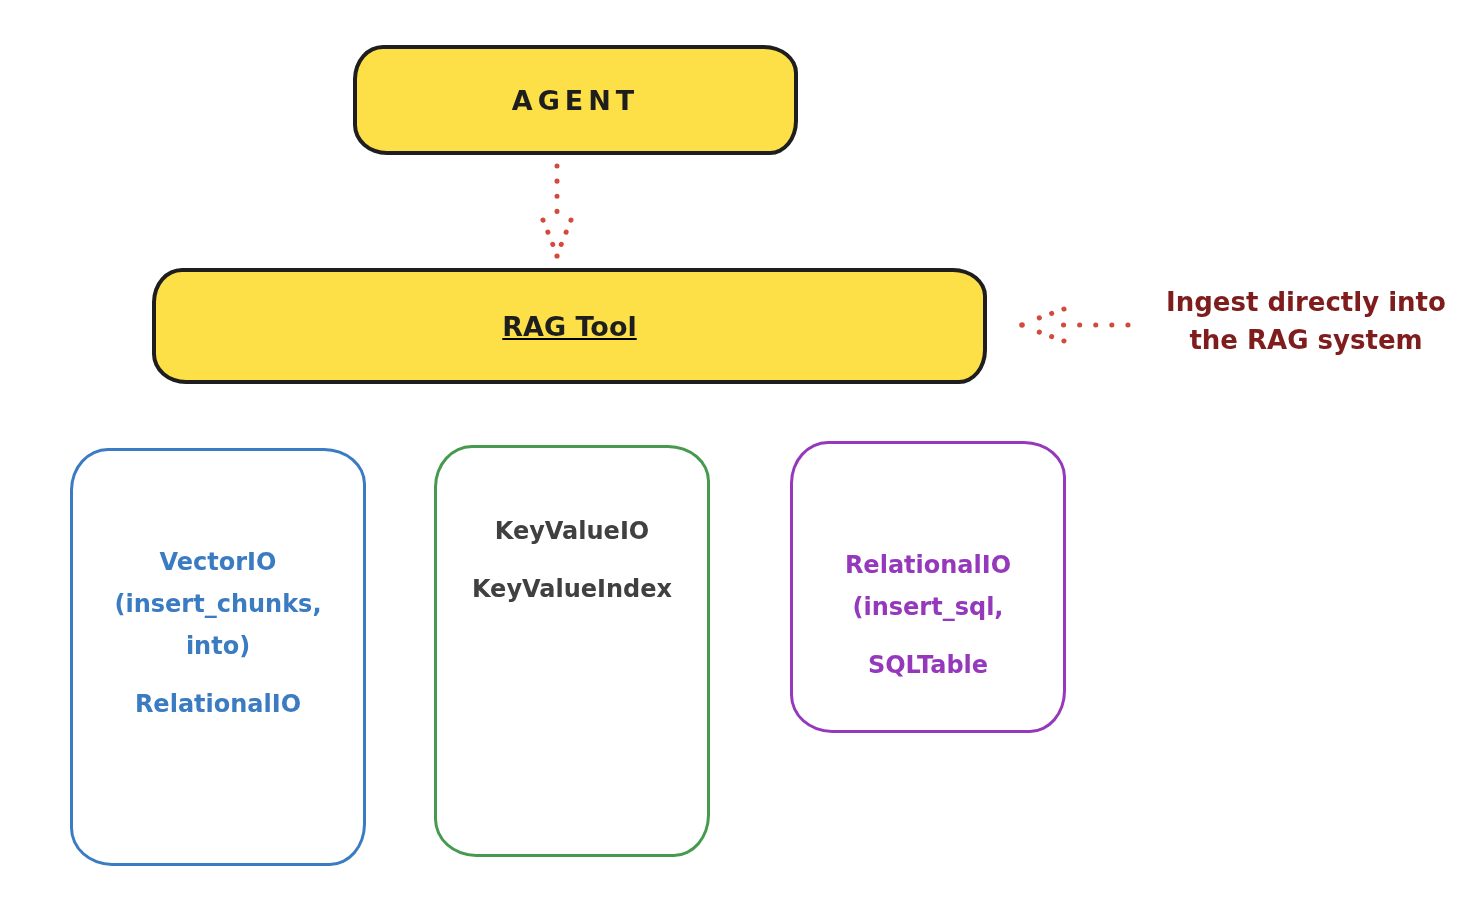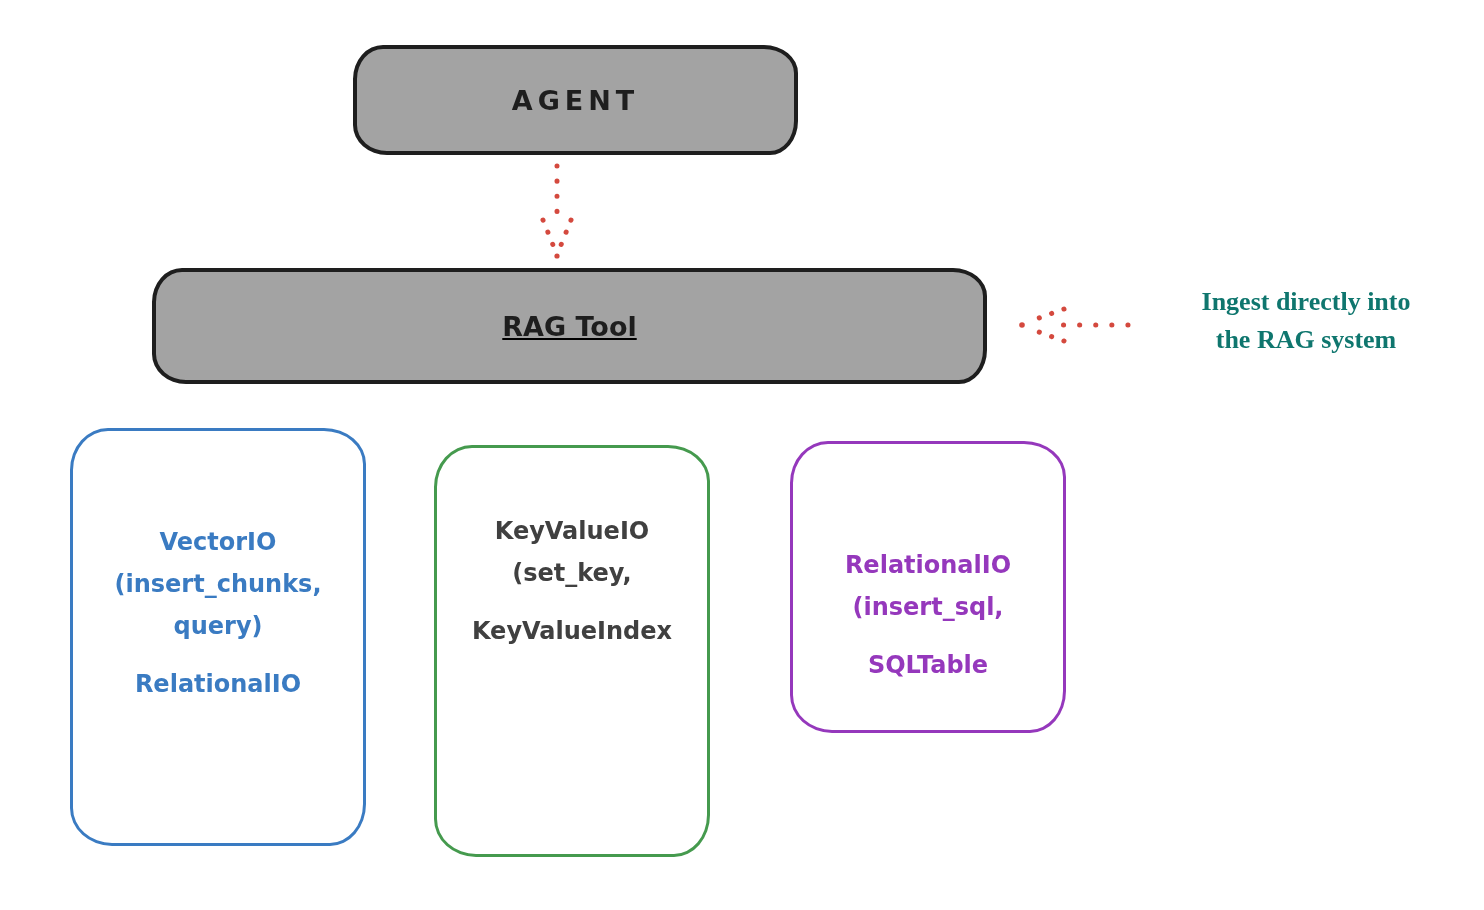--- a/index.html
+++ b/index.html
@@ -12,21 +12,21 @@
     position: relative;
     width: 1484px;
     height: 910px;
     background: #ffffff;
     overflow: hidden;
   }
 
   
   .sketch-box {
     position: absolute;
-    background: #a3a3a3;
+    background: #fde047;
     border: 4px solid #1e1e1e;
     border-radius: 30px 34px 28px 34px / 34px 28px 34px 30px;
     display: flex;
     align-items: center;
     justify-content: center;
     box-sizing: border-box;
   }
   .agent-box   { left: 353px; top: 45px;  width: 445px; height: 110px; }
   .ragtool-box { left: 152px; top: 268px; width: 835px; height: 116px; text-decoration: underline; }
 
@@ -46,40 +46,39 @@
     border-radius: 38px 42px 36px 42px / 42px 36px 42px 38px;
     box-sizing: border-box;
     display: flex;
     flex-direction: column;
     align-items: center;
     text-align: center;
     font-size: 24px;
     font-weight: 600;
     line-height: 42px;
   }
-  .card-vector     { left: 70px;  top: 428px; width: 296px; height: 418px; border-color: #3a7bc2; color: #3a7bc2; padding-top: 90px; }
+  .card-vector     { left: 70px;  top: 448px; width: 296px; height: 418px; border-color: #3a7bc2; color: #3a7bc2; padding-top: 90px; }
   .card-keyvalue   { left: 434px; top: 445px; width: 276px; height: 412px; border-color: #459a4e; color: #404040; padding-top: 62px; }
   .card-relational { left: 790px; top: 441px; width: 276px; height: 292px; border-color: #9538bc; color: #9538bc; padding-top: 100px; }
 
   .card-lines { display: block; }
   .card-line  { display: block; white-space: nowrap; }
   .index-label { display: block; margin-top: 16px; white-space: nowrap; }
 
   
   .annotation {
     position: absolute;
     left: 1138px;
     top: 283px;
     width: 336px;
-    color: #0f766e;
+    color: #7f1d1d;
     font-size: 26px;
     font-weight: bold;
     line-height: 38px;
     text-align: center;
-    font-family: Liberation Serif, serif;
   }
   .annotation span { display: block; }
 
   .arrow-svg { position: absolute; }
   .arrow-down-svg { left: 534px;  top: 160px; }
   .arrow-left-svg { left: 1012px; top: 300px; }
 </style>
 </head>
 <body>
 
@@ -113,29 +112,28 @@
 
   <div class="annotation">
     <span>Ingest directly into</span>
     <span>the RAG system</span>
   </div>
 
   <div class="card card-vector">
     <span class="card-lines">
       <span class="card-line">VectorIO</span>
       <span class="card-line">(insert_chunks,</span>
-      <span class="card-line">query)</span>
+      <span class="card-line">into)</span>
     </span>
     <span class="index-label">RelationalIO</span>
   </div>
 
   <div class="card card-keyvalue">
     <span class="card-lines">
       <span class="card-line">KeyValueIO</span>
-      <span class="card-line">(set_key,</span>
     </span>
     <span class="index-label">KeyValueIndex</span>
   </div>
 
   <div class="card card-relational">
     <span class="card-lines">
       <span class="card-line">RelationalIO</span>
       <span class="card-line">(insert_sql,</span>
     </span>
     <span class="index-label">SQLTable</span>

